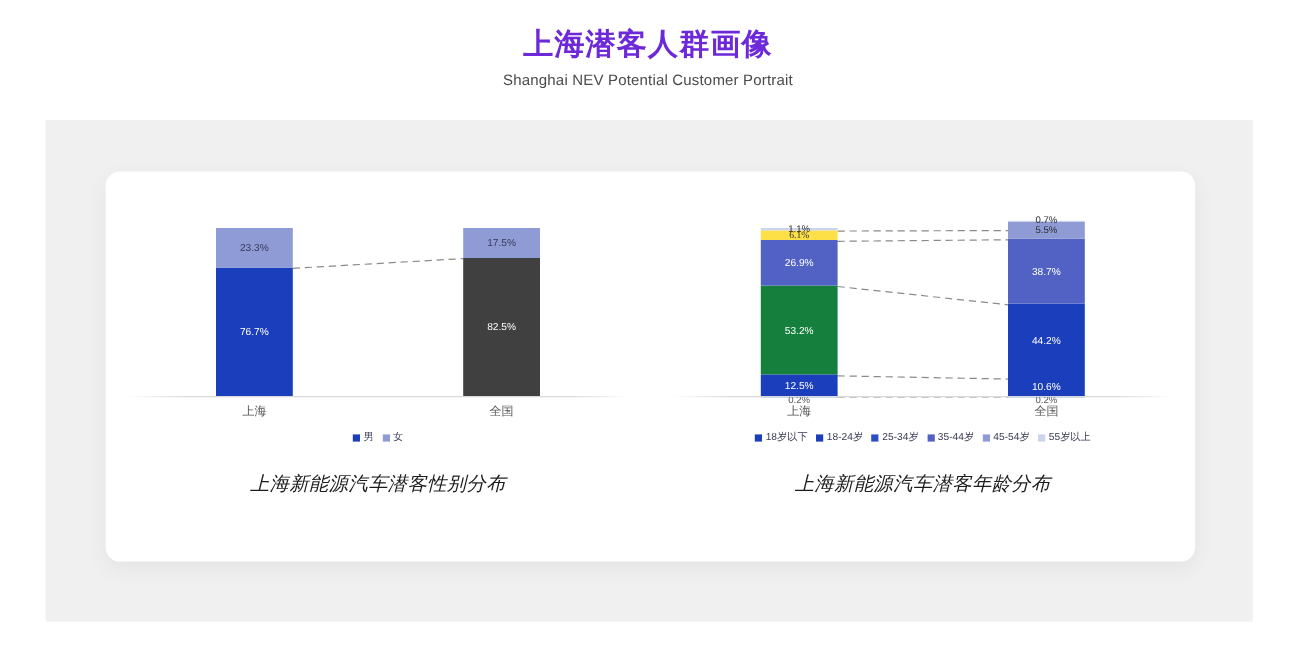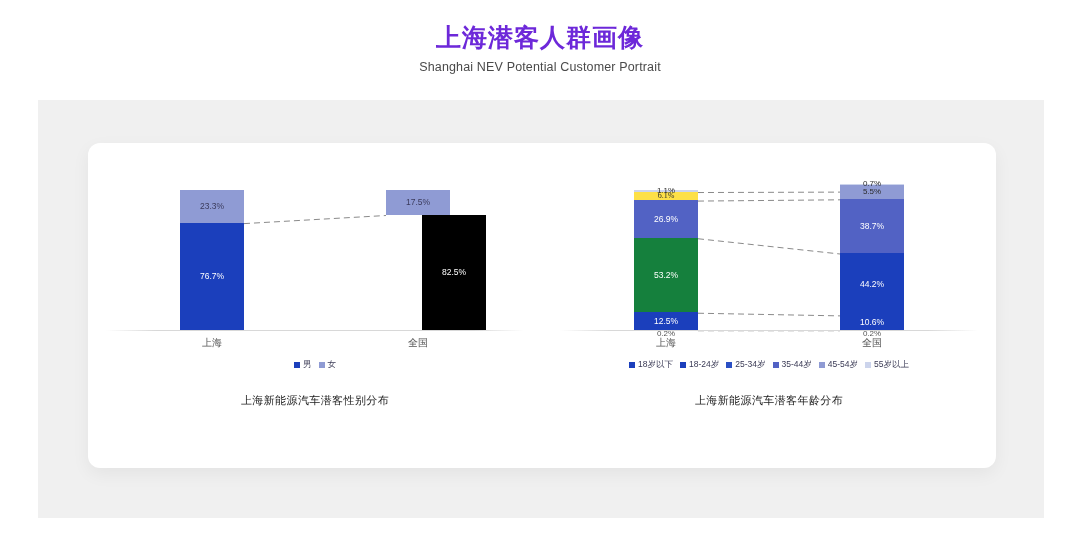--- a/index.html
+++ b/index.html
@@ -96,21 +96,21 @@
     display:flex;justify-content:center;align-items:center;gap:7px;
     flex-wrap:nowrap;
   }
   .legend-item{display:flex;align-items:center;gap:3px;}
   .legend-swatch{width:6px;height:6px;display:inline-block;}
   .legend-label{font-size:8.5px;color:#3a3a55;white-space:nowrap;}
 
   
   .caption{
     position:absolute;left:0;right:0;top:250px;
-    text-align:center;font-size:11px;color:#1c1c1c;letter-spacing:.4px;
+    text-align:center;font-size:16px;color:#1c1c1c;letter-spacing:.4px;font-style:italic;
   }
 </style>
 </head>
 <body>
 
 <div class="page">
 
   <div class="header">
     <div class="title">上海潜客人群画像</div>
     <div class="subtitle">Shanghai NEV Potential Customer Portrait</div>
@@ -128,21 +128,21 @@
           </svg>
         <div class="bar left" id="bar-gender-0">
             <div class="seg " style="background: rgb(27, 63, 188); height: 107.38px;">
               <span class="val">76.7%</span>
             </div>
             <div class="seg light" style="background: rgb(143, 155, 212); height: 32.62px;">
               <span class="val">23.3%</span>
             </div>
           </div>
         <div class="bar right" id="bar-gender-1">
-            <div class="seg " style="background: #000000; height: 115.5px; margin-left: 36px;">
+            <div class="seg " style="background: #404040; height: 115.5px;">
               <span class="val">82.5%</span>
             </div>
             <div class="seg light" style="background: rgb(143, 155, 212); height: 24.5px;">
               <span class="val">17.5%</span>
             </div>
           </div>
         <div class="axis-line"></div>
       </div>
       <div class="cats">
         <div class="cat left">上海</div>

